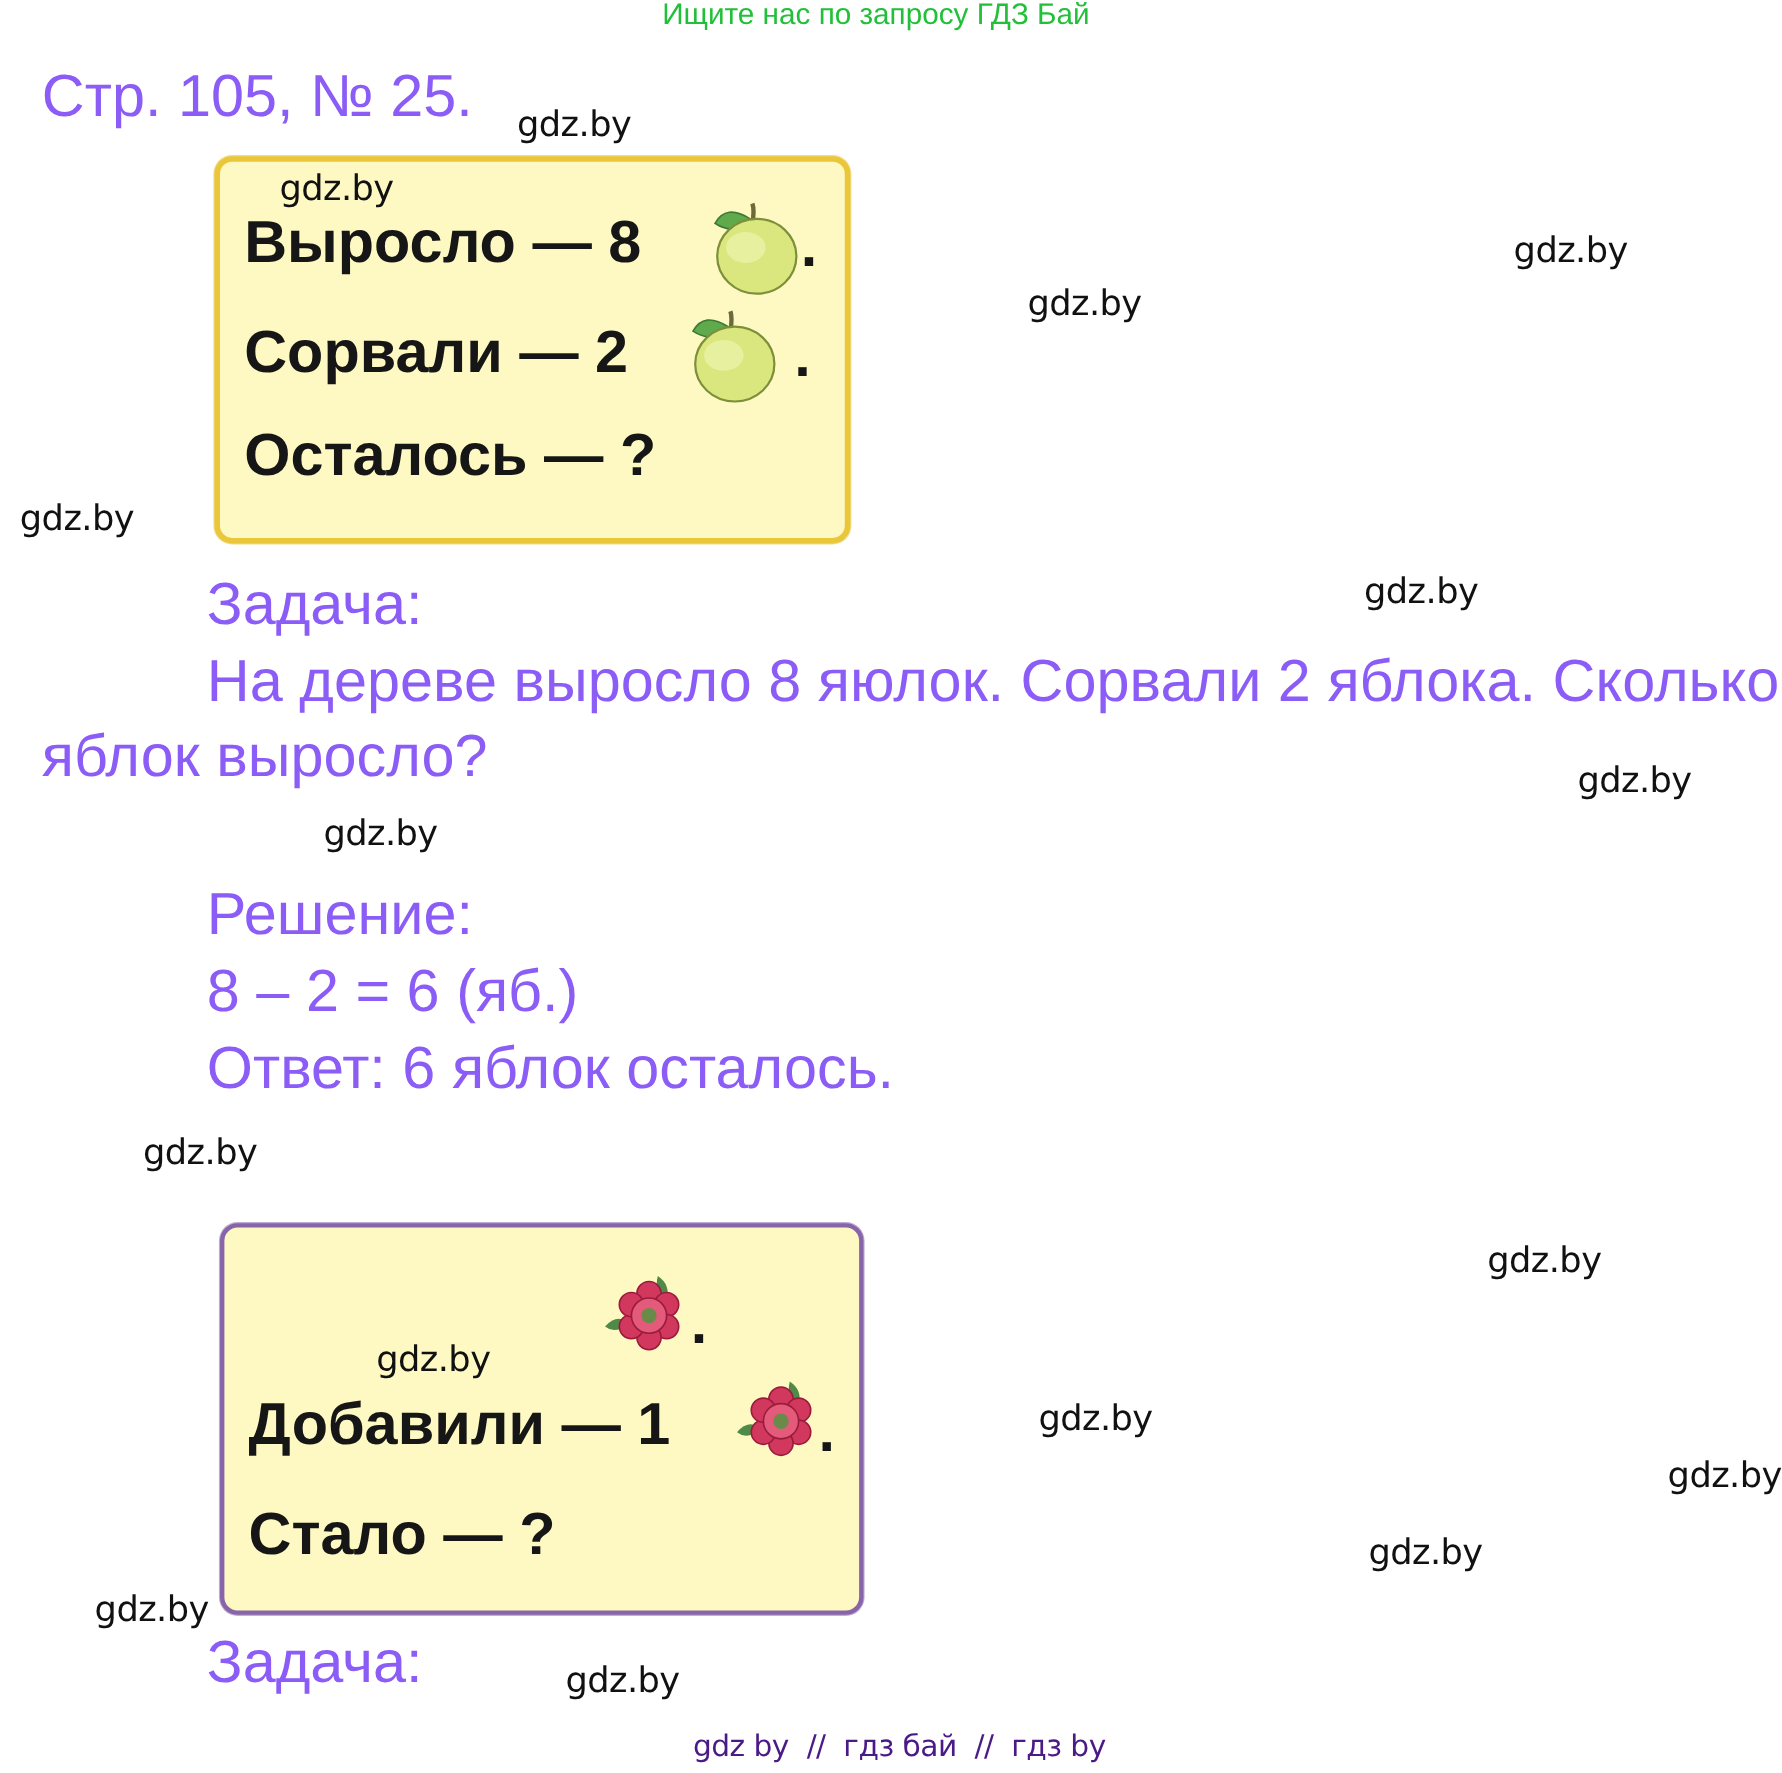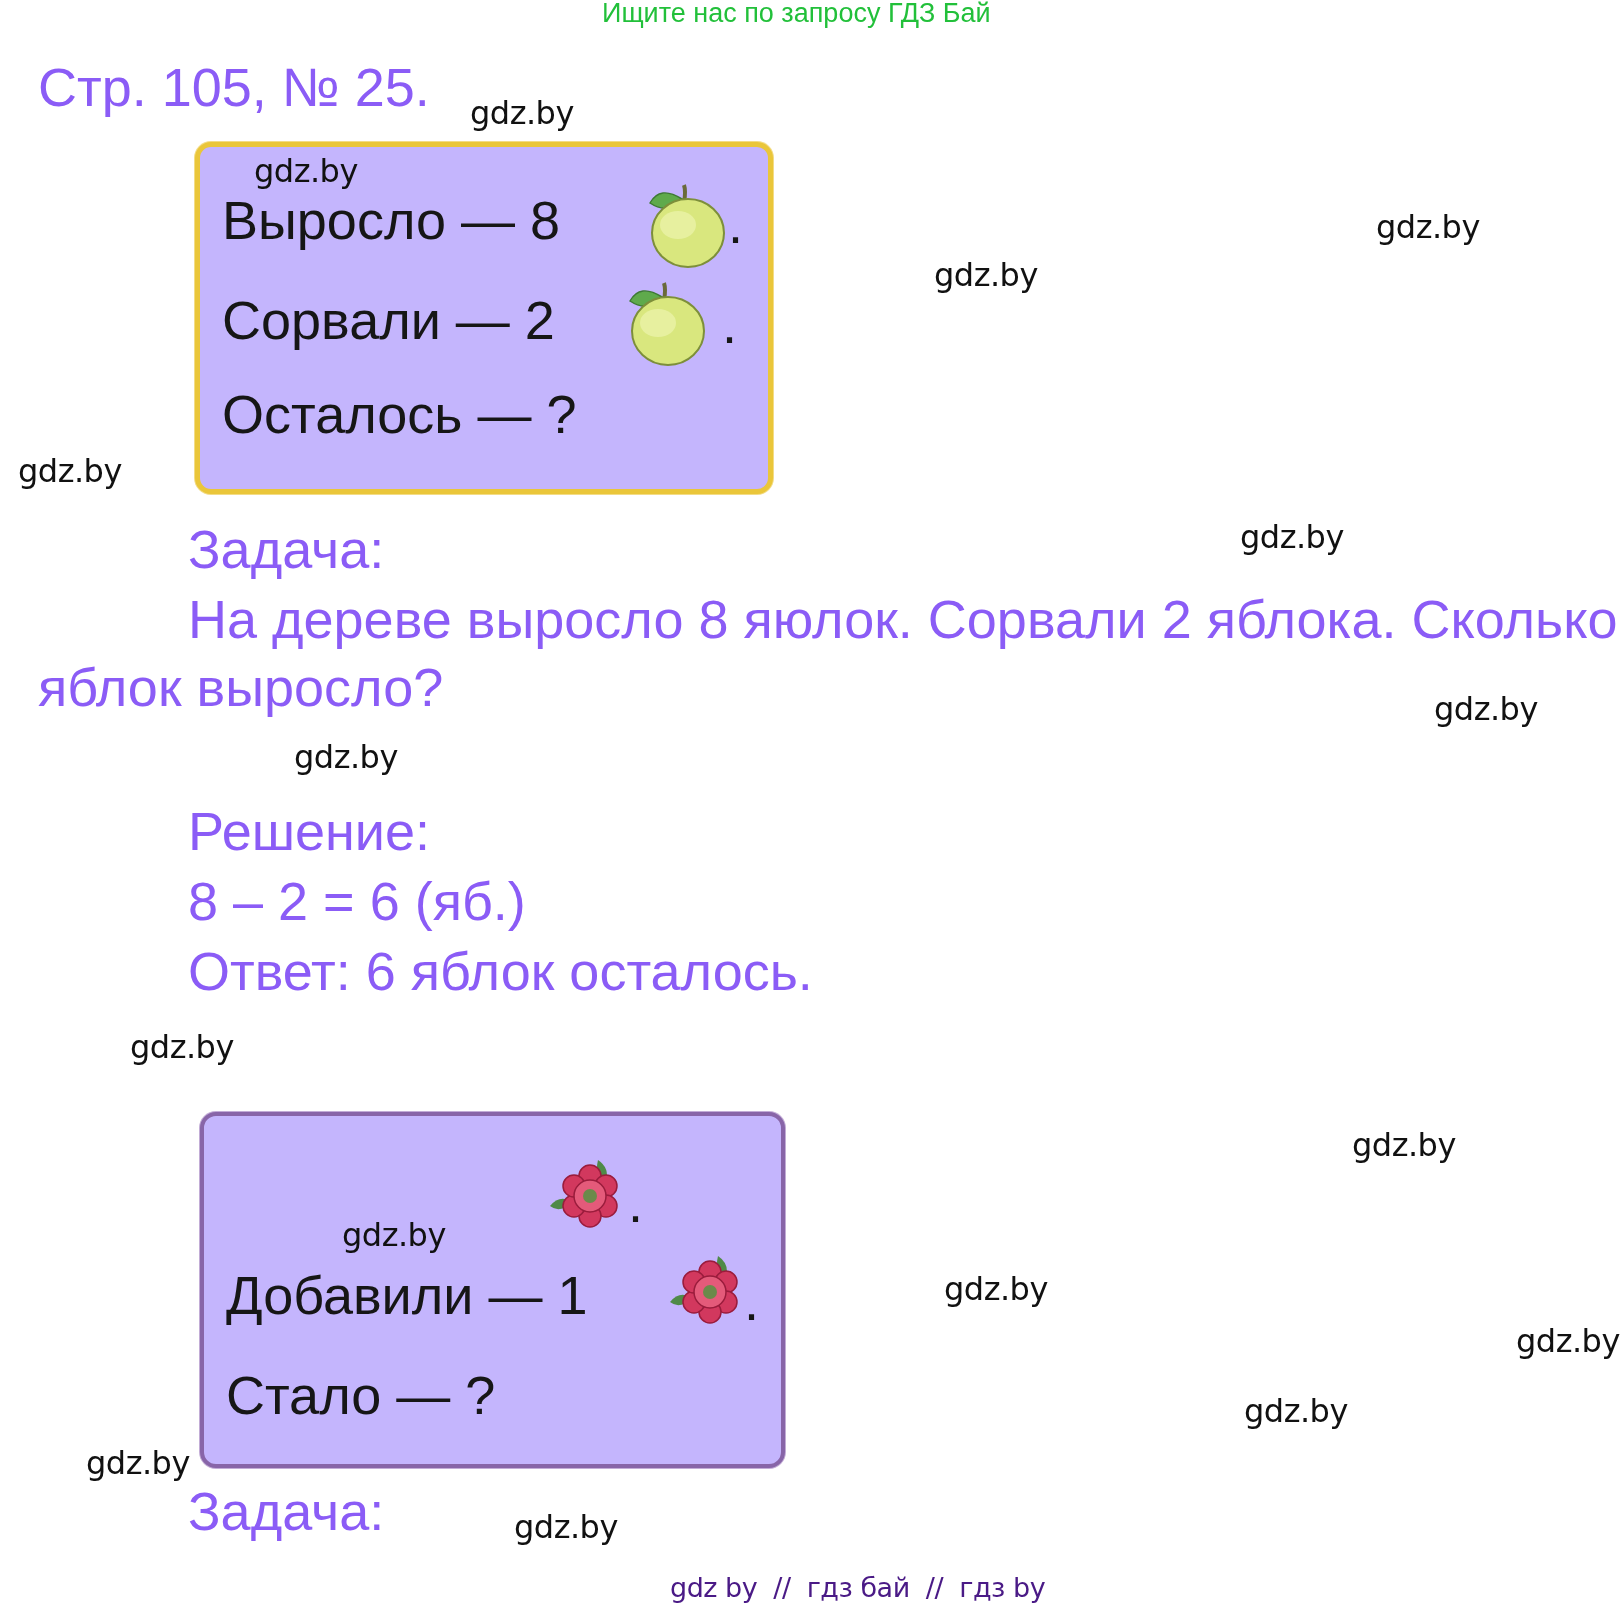--- a/index.html
+++ b/index.html
@@ -3,22 +3,23 @@
 <meta charset="utf-8">
 <style>
   html, body { margin: 0; padding: 0; background: #ffffff; }
   body { width: 1620px; height: 1612px; position: relative; overflow: hidden; }
   .abs { position: absolute; white-space: nowrap; }
   .banner { font-family: "Liberation Sans", sans-serif; font-size: 27px; color: #22c03a; }
   .serif { font-family: Liberation Sans, sans-serif; color: #8b5cf6; }
   .wm { font-family: "DejaVu Sans", sans-serif; font-size: 32px; color: #111; letter-spacing: -0.5px; }
   .footer { font-family: "DejaVu Sans", sans-serif; font-size: 27px; color: #4a1a86; letter-spacing: -0.5px; }
   .card {
-    position: absolute; box-sizing: border-box; background: #c4b5fd;
+    position: absolute; box-sizing: border-box; background: #fef9c3;
     border-radius: 16px;
+    font-weight: bold;
   }
   .card-yellow { border: 5px solid #eac63a; box-shadow: 0 0 0 1px #f3dc86; }
   .card-purple { border: 4px solid #8865a8; box-shadow: 0 0 0 1px #c2acd6; }
   .card-line {
     position: absolute; font-family: "Liberation Sans", sans-serif; color: #161616;
     font-size: 54px; white-space: nowrap;
   }
   .apple { position: absolute; width: 90px; height: 90px; }
   .flower { position: absolute; width: 80px; height: 80px; }
   .dot { position: absolute; font-family: "Liberation Sans", sans-serif; font-size: 54px; color: #161616; }
@@ -108,13 +109,13 @@
 <div class="abs wm" style="left:294px; top:738px;">gdz.by</div>
 <div class="abs wm" style="left:130px; top:1028px;">gdz.by</div>
 <div class="abs wm" style="left:1352px; top:1126px;">gdz.by</div>
 <div class="abs wm" style="left:342px; top:1216px;">gdz.by</div>
 <div class="abs wm" style="left:944px; top:1270px;">gdz.by</div>
 <div class="abs wm" style="left:1516px; top:1322px;">gdz.by</div>
 <div class="abs wm" style="left:1244px; top:1392px;">gdz.by</div>
 <div class="abs wm" style="left:86px; top:1444px;">gdz.by</div>
 <div class="abs wm" style="left:514px; top:1508px;">gdz.by</div>
 
-<div class="abs footer" style="left:630px; top:1572px; white-space:pre;margin-left:40px;">gdz by  //  гдз бай  //  гдз by</div>
+<div class="abs footer" style="left:630px; top:1572px; white-space:pre;">gdz by  //  гдз бай  //  гдз by</div>
 
 </body></html>

